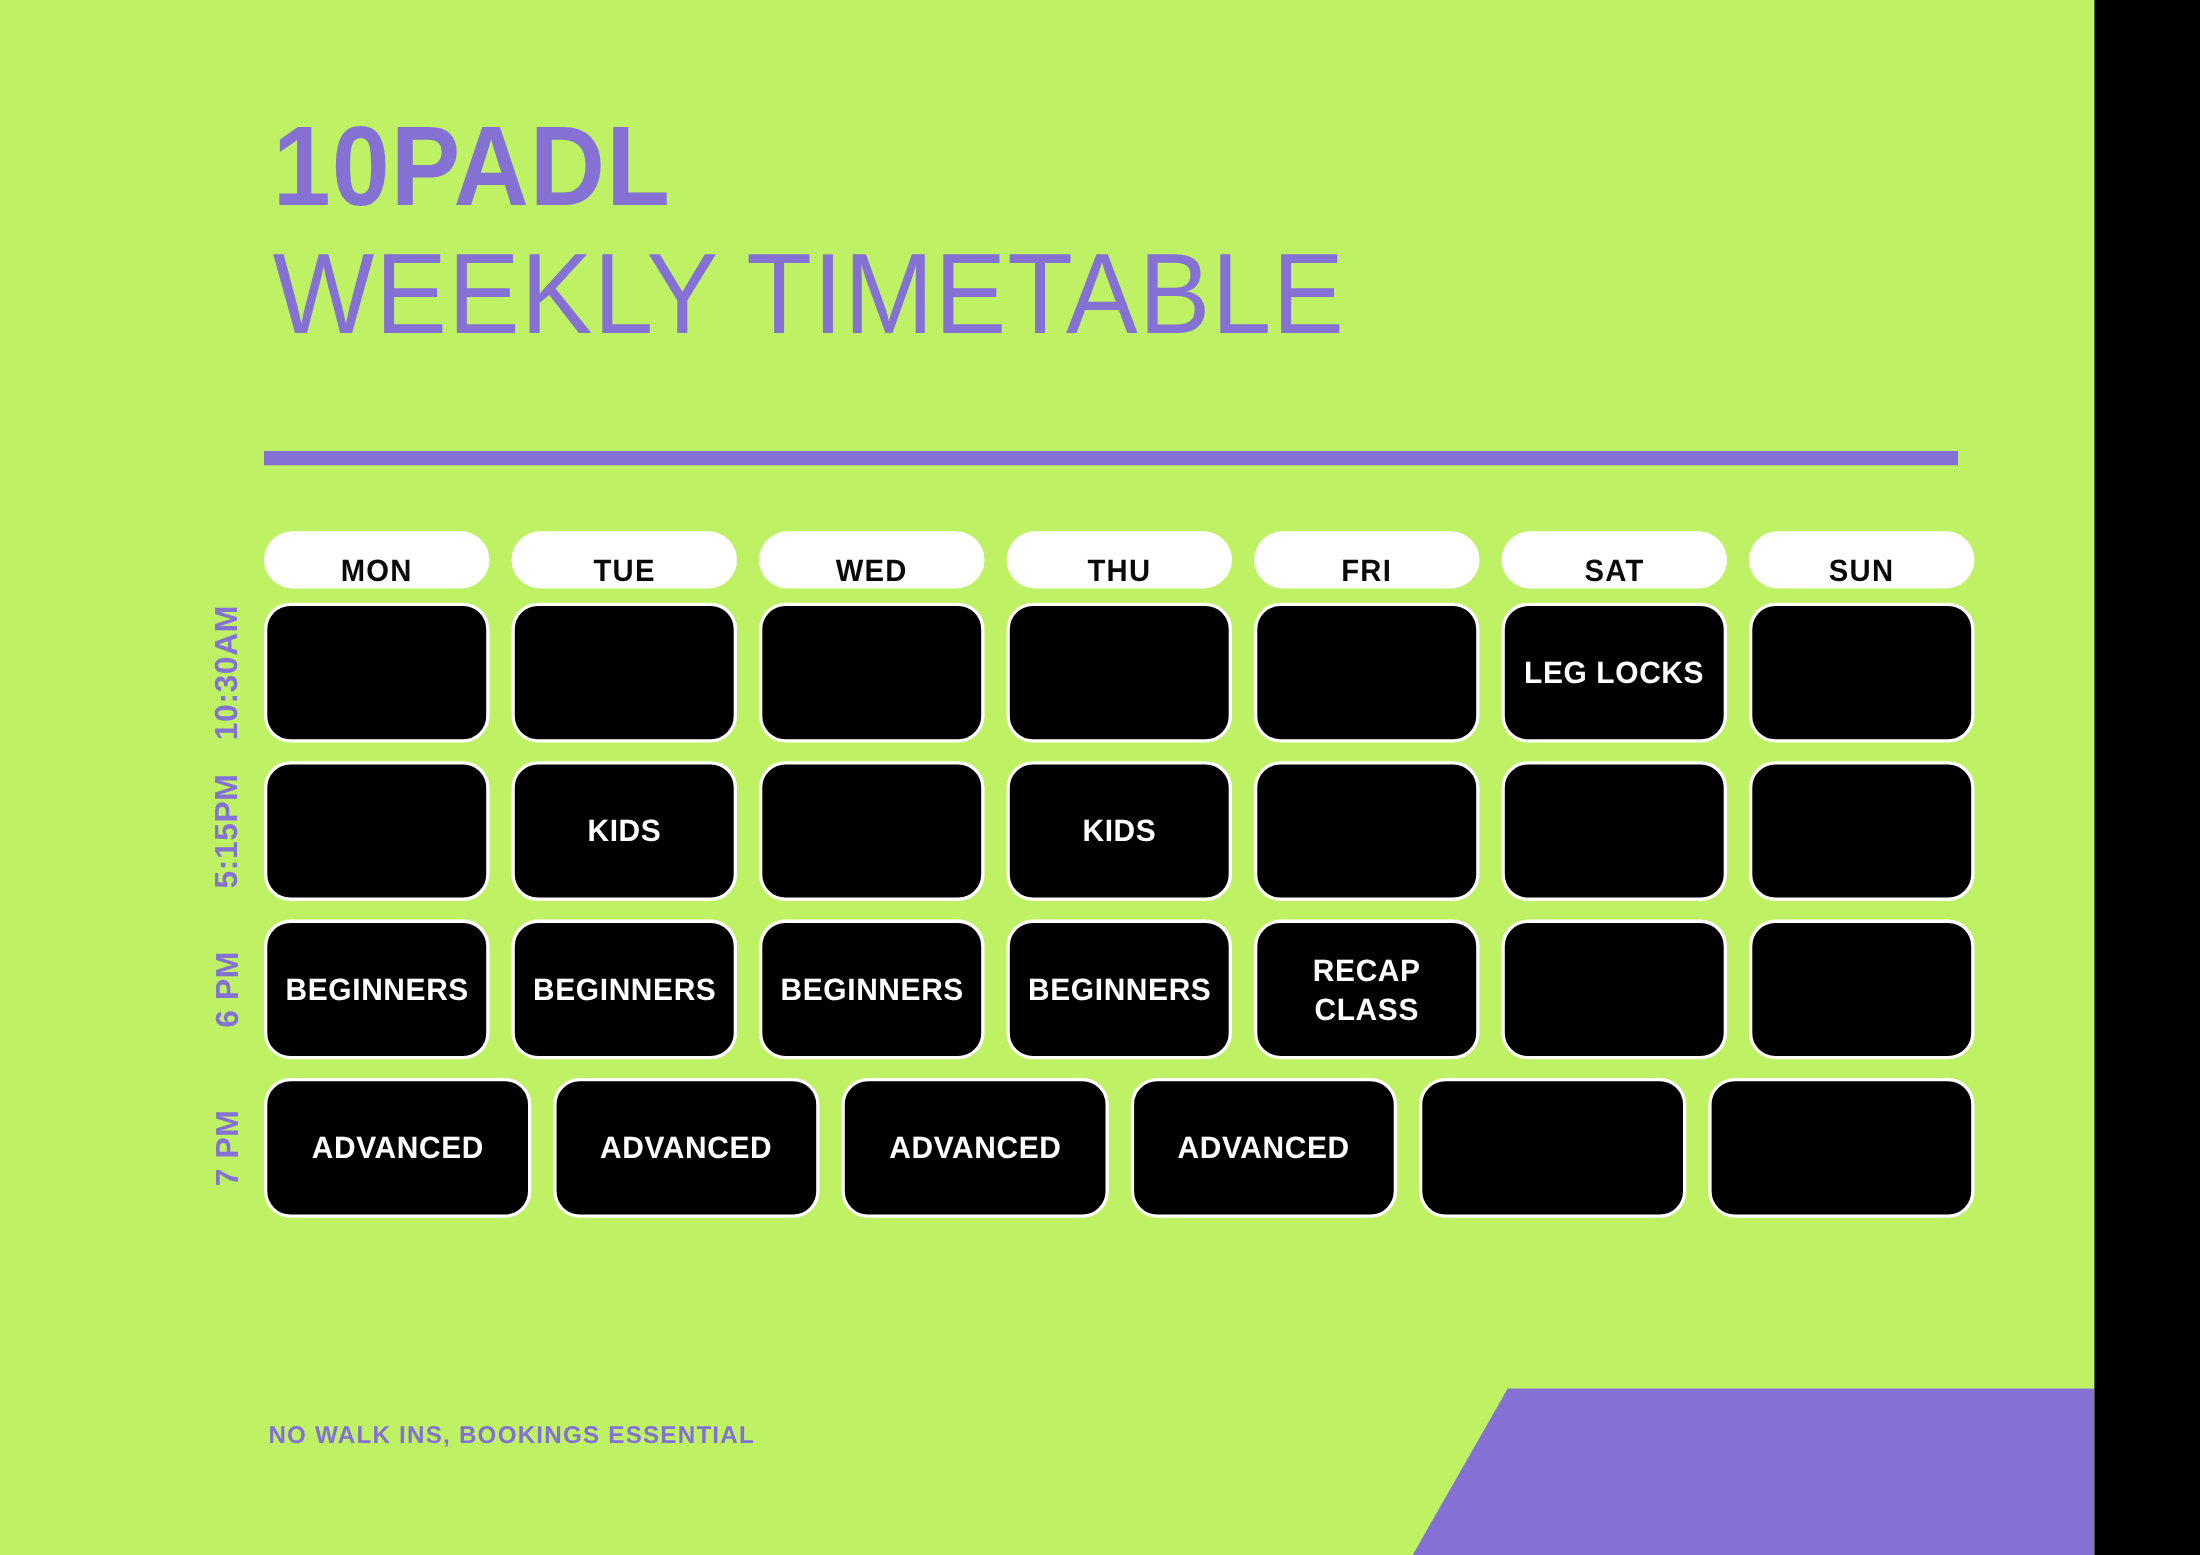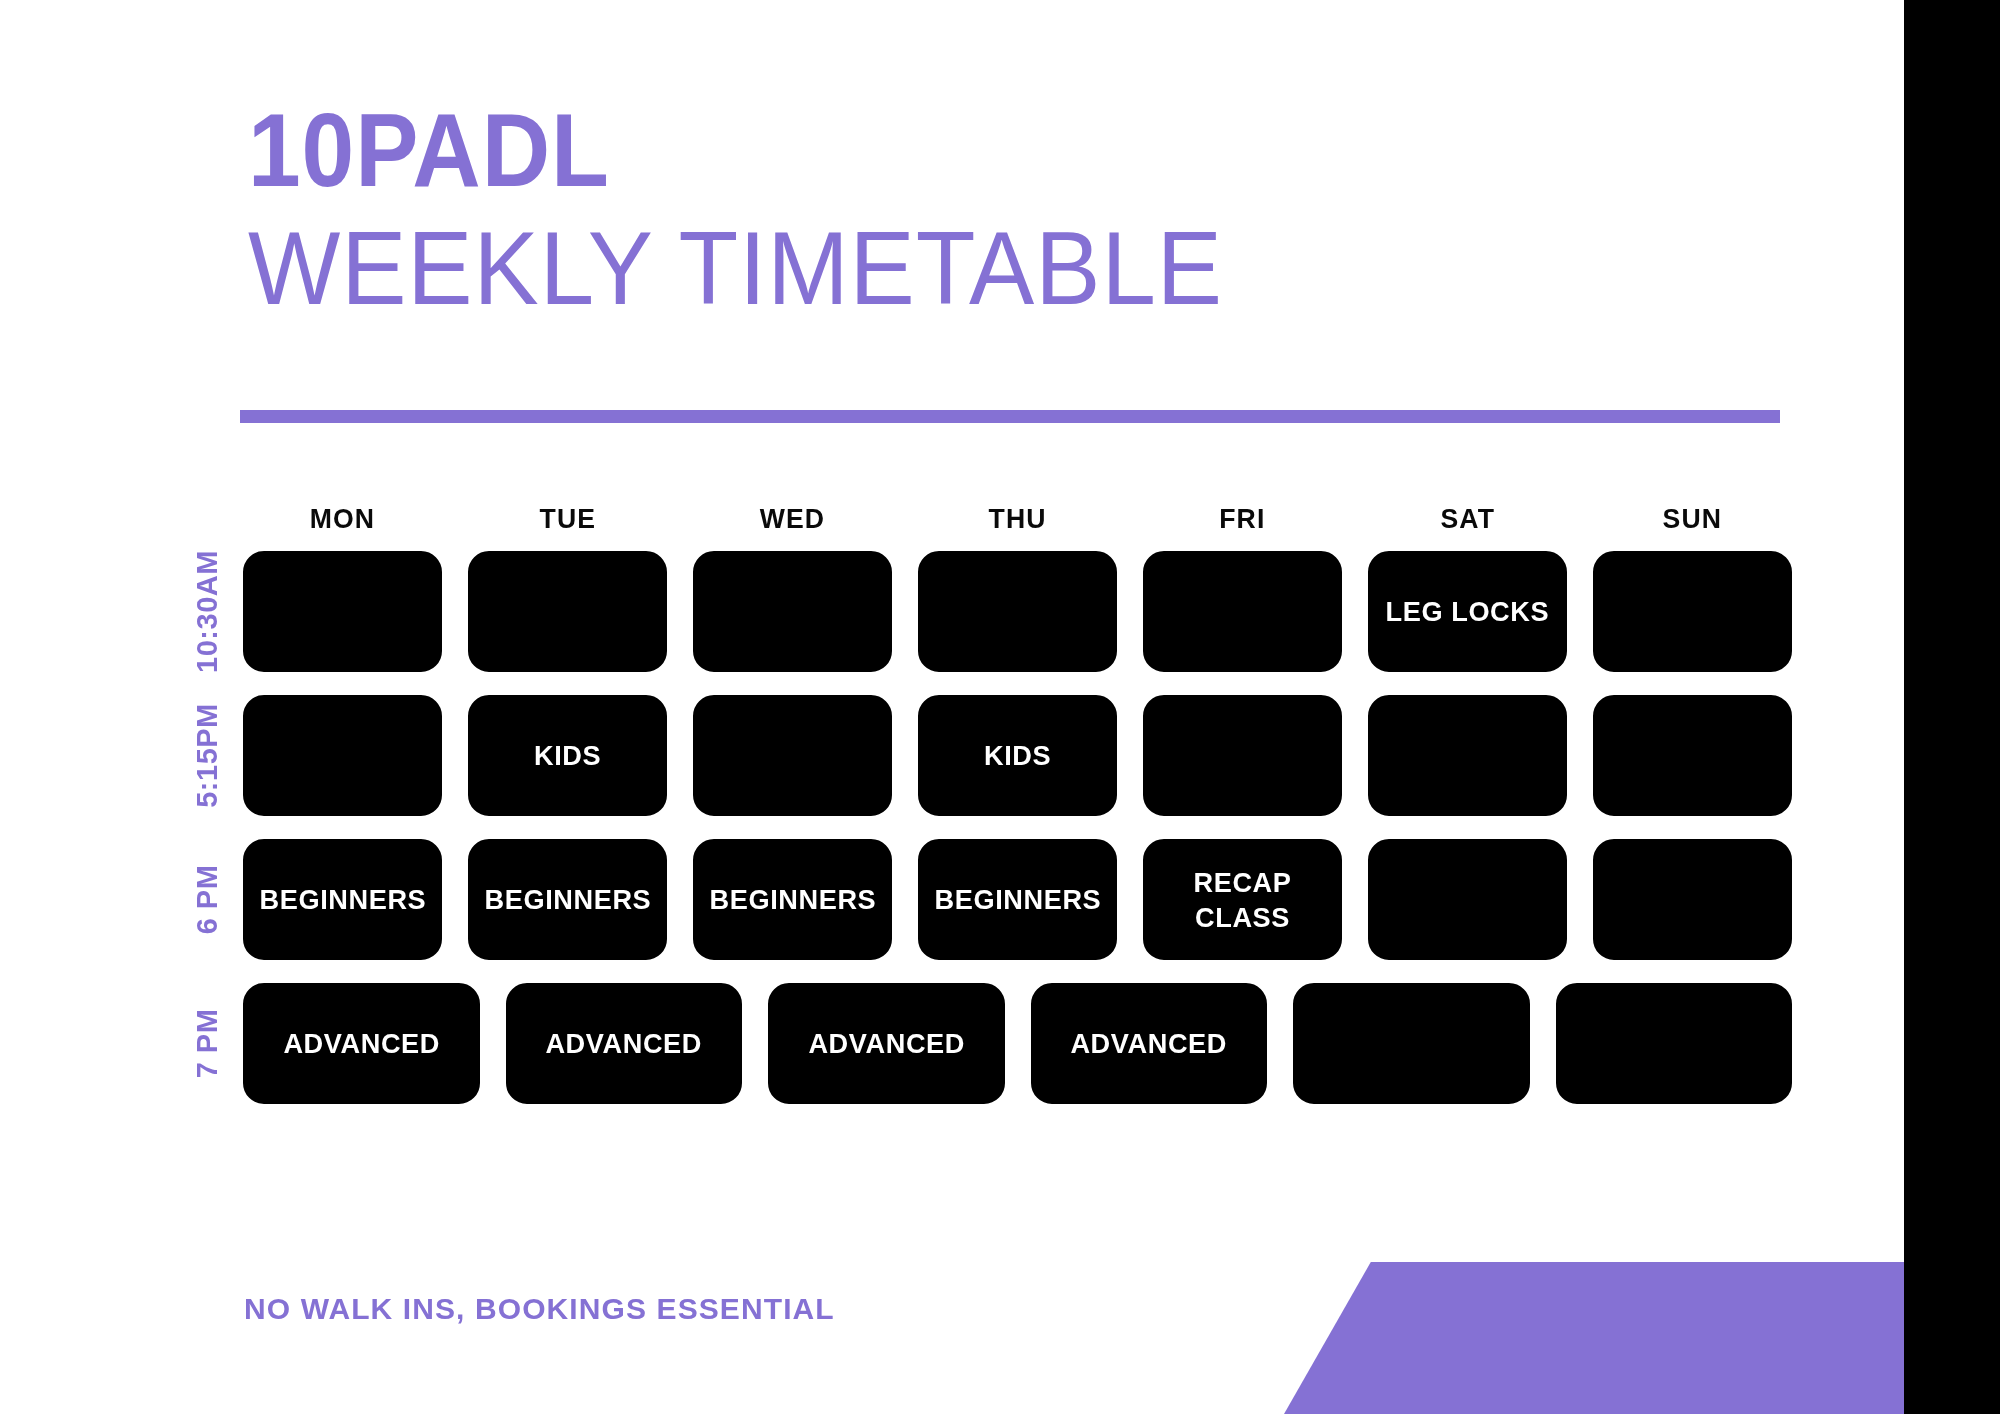--- a/index.html
+++ b/index.html
@@ -14,21 +14,21 @@
   body {
     font-family: "Liberation Sans", sans-serif;
     position: relative;
   }
 
   
   .poster {
     position: relative;
     width: 1904px;
     height: 1414px;
-    background: #ffffff;
+    background: #bef264;
     overflow: hidden;
   }
 
   
   .header {
     position: absolute;
     left: 248px;
     top: 104px;
     width: 1540px;
   }
@@ -160,21 +160,21 @@
     transform: scaleX(0.97);
   }
 
   
   .footer-note {
     position: absolute;
     left: 244px;
     top: 1292px;
     font-family: "Liberation Sans Narrow", "Liberation Sans", sans-serif;
     font-weight: 700;
-    font-size: 30px;
+    font-size: 22px;
     letter-spacing: 1.1px;
     color: #8571D4;
     white-space: nowrap;
   }
 
   .corner-shape {
     position: absolute;
     right: 0;
     bottom: 0;
     width: 620px;

